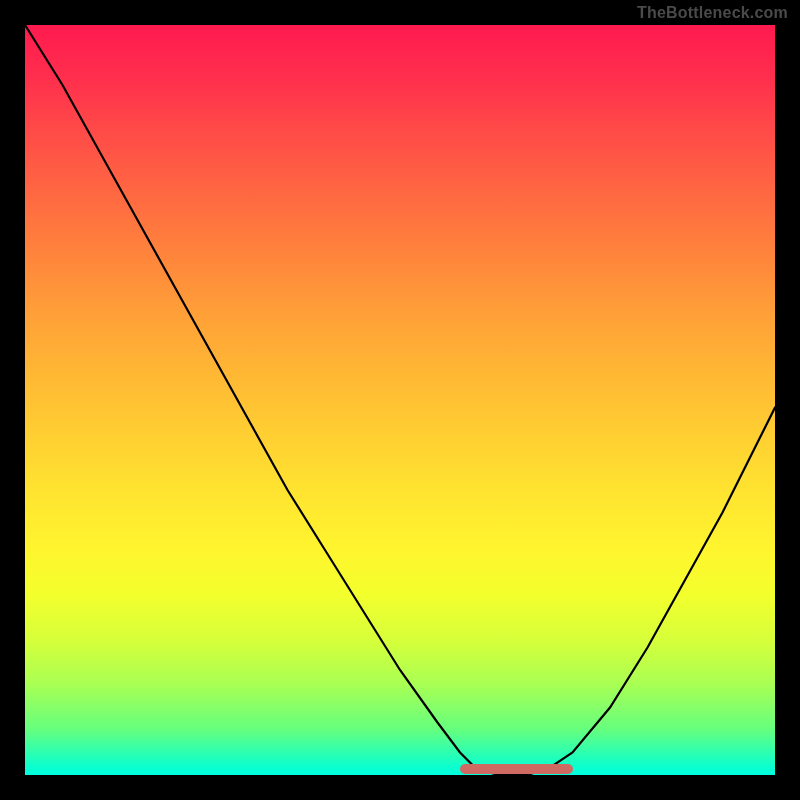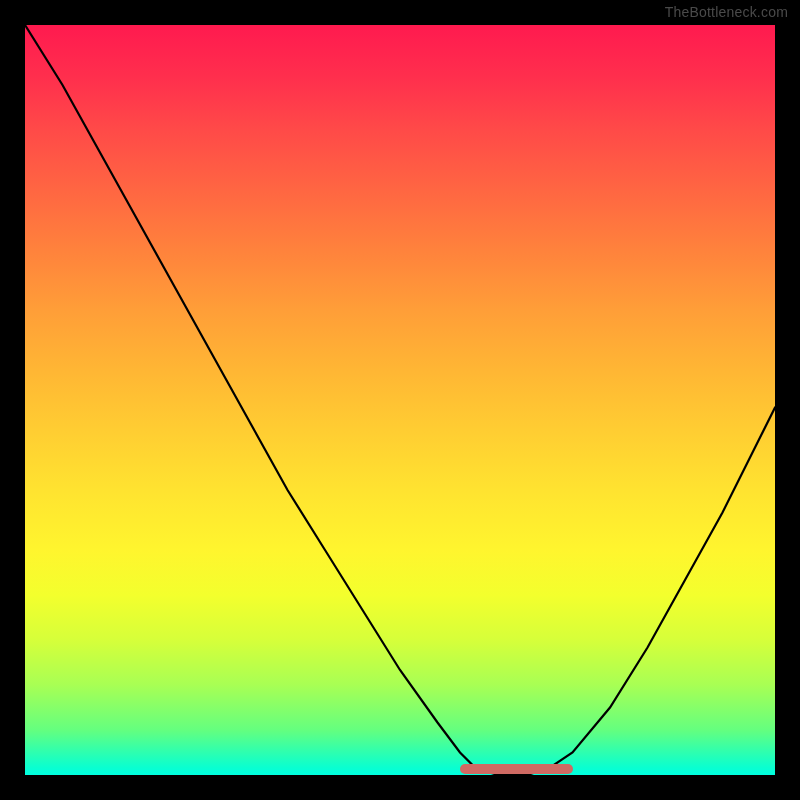--- a/index.html
+++ b/index.html
@@ -9,22 +9,22 @@
     background: #000000;
     position: relative;
     overflow: hidden;
     font-family: Arial, Helvetica, sans-serif;
   }
   .watermark {
     position: absolute;
     top: 4px;
     right: 12px;
     color: #4a4a4a;
-    font-size: 14px;
-    font-weight: 400;
+    font-size: 16px;
+    font-weight: 700;
     z-index: 10;
     letter-spacing: 0.2px;
   }
   .plot-frame {
     position: absolute;
     left: 25px;
     top: 25px;
     width: 750px;
     height: 750px;
     overflow: hidden;

